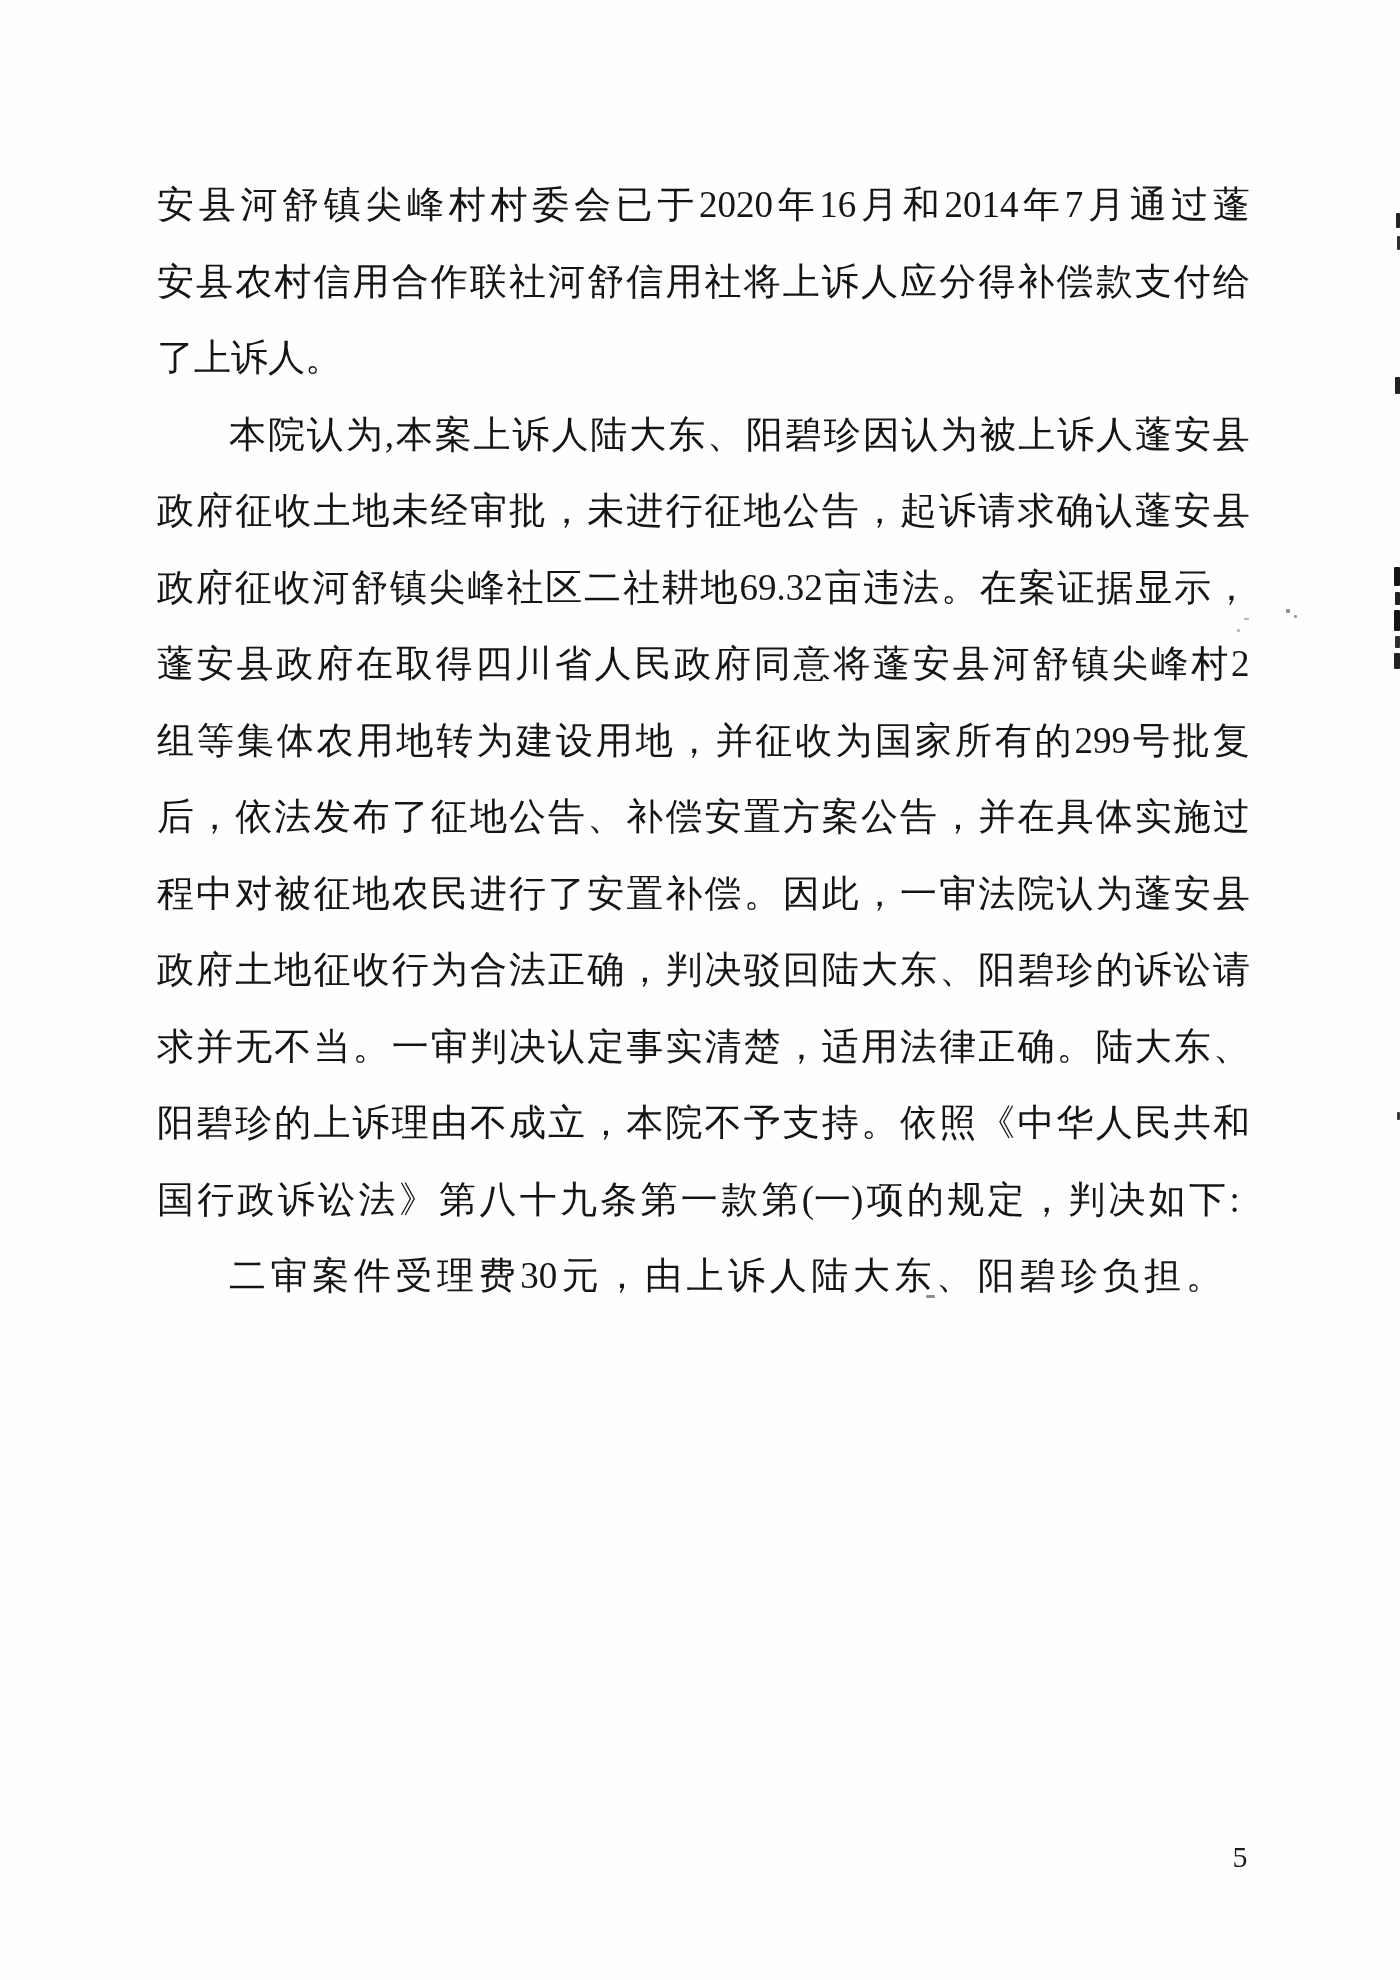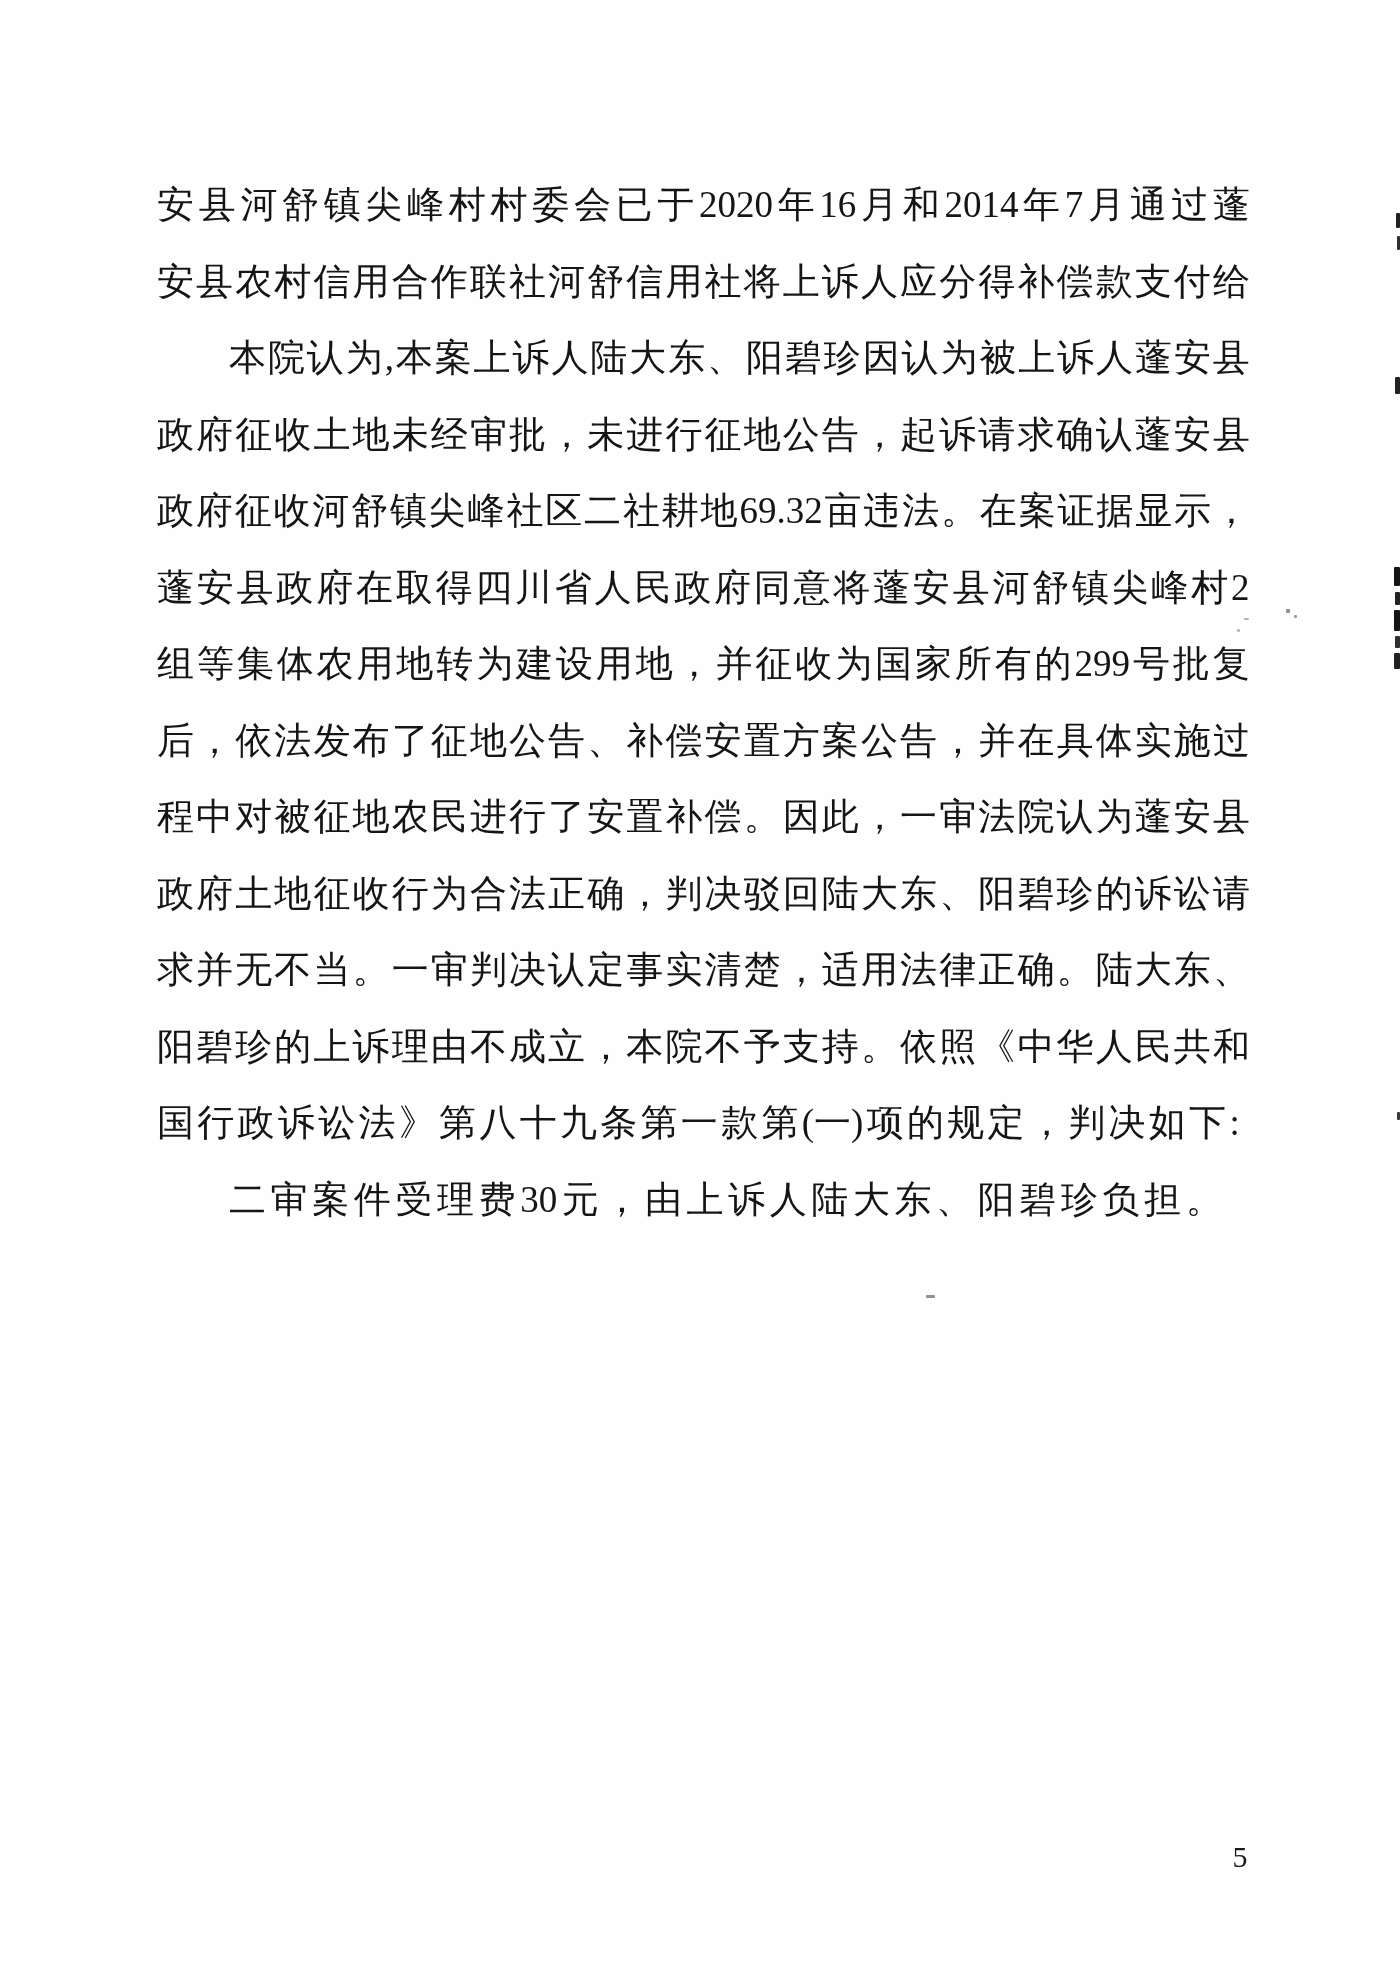--- a/index.html
+++ b/index.html
@@ -113,20 +113,21 @@
         <span>应</span>
         <span>分</span>
         <span>得</span>
         <span>补</span>
         <span>偿</span>
         <span>款</span>
         <span>支</span>
         <span>付</span>
         <span>给</span>
       </div>
+      <div class="line">了上诉人。</div>
       <div class="line indent stretch" style="width: 1021px;">
         <span>本</span>
         <span>院</span>
         <span>认</span>
         <span>为</span>
         <span>,</span>
         <span>本</span>
         <span>案</span>
         <span>上</span>
         <span>诉</span>

